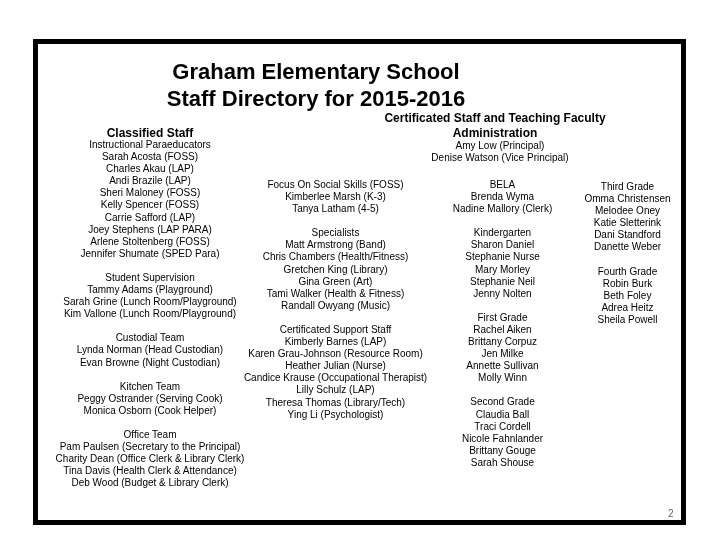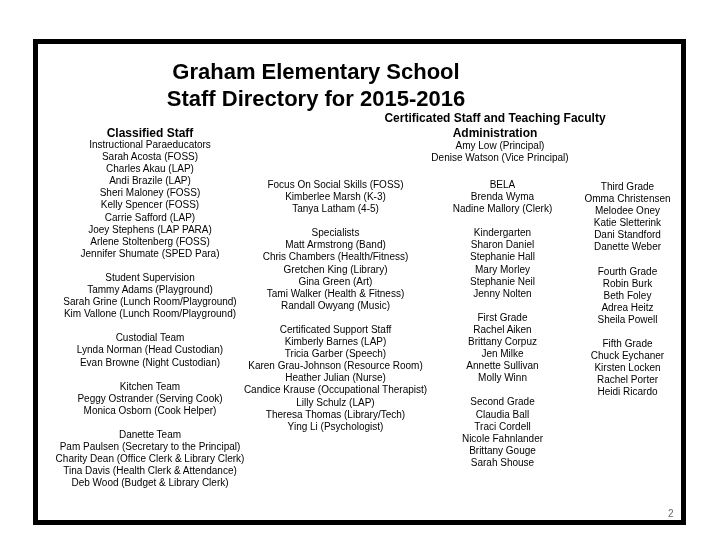--- a/index.html
+++ b/index.html
@@ -59,21 +59,21 @@
       <span class="gtitle">Custodial Team</span>
       <span class="line">Lynda Norman (Head Custodian)</span>
       <span class="line">Evan Browne (Night Custodian)</span>
     </div>
     <div class="group">
       <span class="gtitle">Kitchen Team</span>
       <span class="line">Peggy Ostrander (Serving Cook)</span>
       <span class="line">Monica Osborn (Cook Helper)</span>
     </div>
     <div class="group">
-      <span class="gtitle">Danette Team</span>
+      <span class="gtitle">Office Team</span>
       <span class="line">Pam Paulsen (Secretary to the Principal)</span>
       <span class="line">Charity Dean (Office Clerk &amp; Library Clerk)</span>
       <span class="line">Tina Davis (Health Clerk &amp; Attendance)</span>
       <span class="line">Deb Wood (Budget &amp; Library Clerk)</span>
     </div>
   </div>
 <div class="col" id="col-mid" style="left:228px; width:215px; top:179px;">
     <div class="group">
       <span class="gtitle">Focus On Social Skills (FOSS)</span>
       <span class="line">Kimberlee Marsh (K-3)</span>
@@ -84,39 +84,38 @@
       <span class="line">Matt Armstrong (Band)</span>
       <span class="line">Chris Chambers (Health/Fitness)</span>
       <span class="line">Gretchen King (Library)</span>
       <span class="line">Gina Green (Art)</span>
       <span class="line">Tami Walker (Health &amp; Fitness)</span>
       <span class="line">Randall Owyang (Music)</span>
     </div>
     <div class="group">
       <span class="gtitle">Certificated Support Staff</span>
       <span class="line">Kimberly Barnes (LAP)</span>
-      <span class="line">Tricia Garber (Speech)</span>
       <span class="line">Karen Grau-Johnson (Resource Room)</span>
       <span class="line">Heather Julian (Nurse)</span>
       <span class="line">Candice Krause (Occupational Therapist)</span>
       <span class="line">Lilly Schulz (LAP)</span>
       <span class="line">Theresa Thomas (Library/Tech)</span>
       <span class="line">Ying Li (Psychologist)</span>
     </div>
   </div>
 <div class="col" id="col-grades-a" style="left:445px; width:115px; top:179px;">
     <div class="group">
       <span class="gtitle">BELA</span>
       <span class="line">Brenda Wyma</span>
       <span class="line">Nadine Mallory (Clerk)</span>
     </div>
     <div class="group">
       <span class="gtitle">Kindergarten</span>
       <span class="line">Sharon Daniel</span>
-      <span class="line">Stephanie Hall</span>
+      <span class="line">Stephanie Nurse</span>
       <span class="line">Mary Morley</span>
       <span class="line">Stephanie Neil</span>
       <span class="line">Jenny Nolten</span>
     </div>
     <div class="group">
       <span class="gtitle">First Grade</span>
       <span class="line">Rachel Aiken</span>
       <span class="line">Brittany Corpuz</span>
       <span class="line">Jen Milke</span>
       <span class="line">Annette Sullivan</span>
@@ -140,22 +139,15 @@
       <span class="line">Dani Standford</span>
       <span class="line">Danette Weber</span>
     </div>
     <div class="group">
       <span class="gtitle">Fourth Grade</span>
       <span class="line">Robin Burk</span>
       <span class="line">Beth Foley</span>
       <span class="line">Adrea Heitz</span>
       <span class="line">Sheila Powell</span>
     </div>
-    <div class="group">
-      <span class="gtitle">Fifth Grade</span>
-      <span class="line">Chuck Eychaner</span>
-      <span class="line">Kirsten Locken</span>
-      <span class="line">Rachel Porter</span>
-      <span class="line">Heidi Ricardo</span>
-    </div>
   </div>
 
 <div class="pagenum">2</div>
 
 </body></html>

